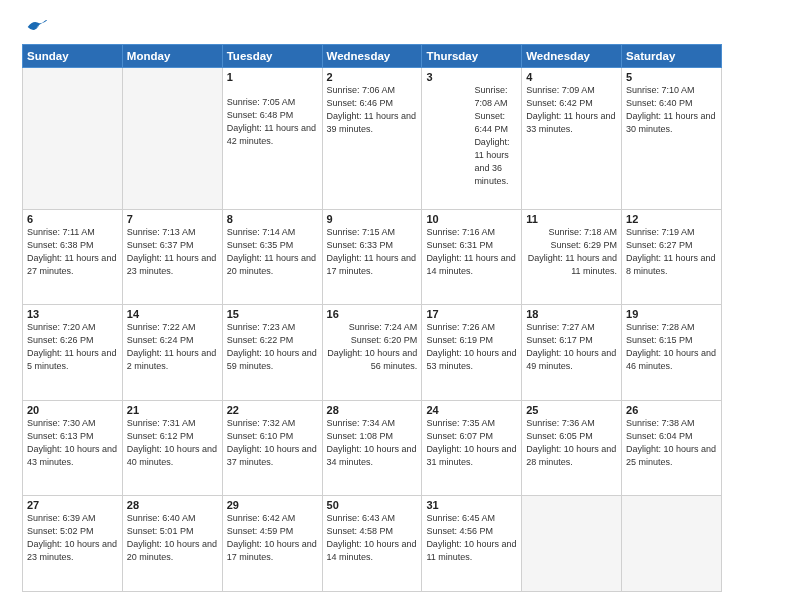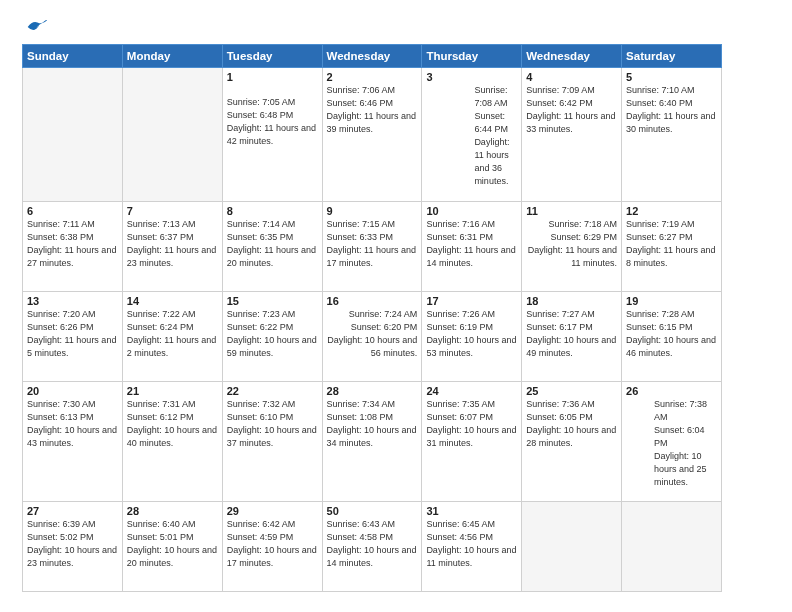--- a/index.html
+++ b/index.html
@@ -293,21 +293,21 @@
 Daylight: 10 hours and 31 minutes.</div>
           </td>
           <td>
             <span class="day-num">25</span>
             <div class="day-info" style="white-space: pre-line;">Sunrise: 7:36 AM
 Sunset: 6:05 PM
 Daylight: 10 hours and 28 minutes.</div>
           </td>
           <td>
             <span class="day-num">26</span>
-            <div class="day-info" style="white-space: pre-line; margin-left: 28px;">Sunrise: 7:38 AM
+            <div class="day-info" style="white-space: pre-line;">Sunrise: 7:38 AM
 Sunset: 6:04 PM
 Daylight: 10 hours and 25 minutes.</div>
           </td>
         </tr>
         <tr class="last-row">
           <td>
             <span class="day-num">27</span>
             <div class="day-info" style="white-space: pre-line;">Sunrise: 6:39 AM
 Sunset: 5:02 PM
 Daylight: 10 hours and 23 minutes.</div>

